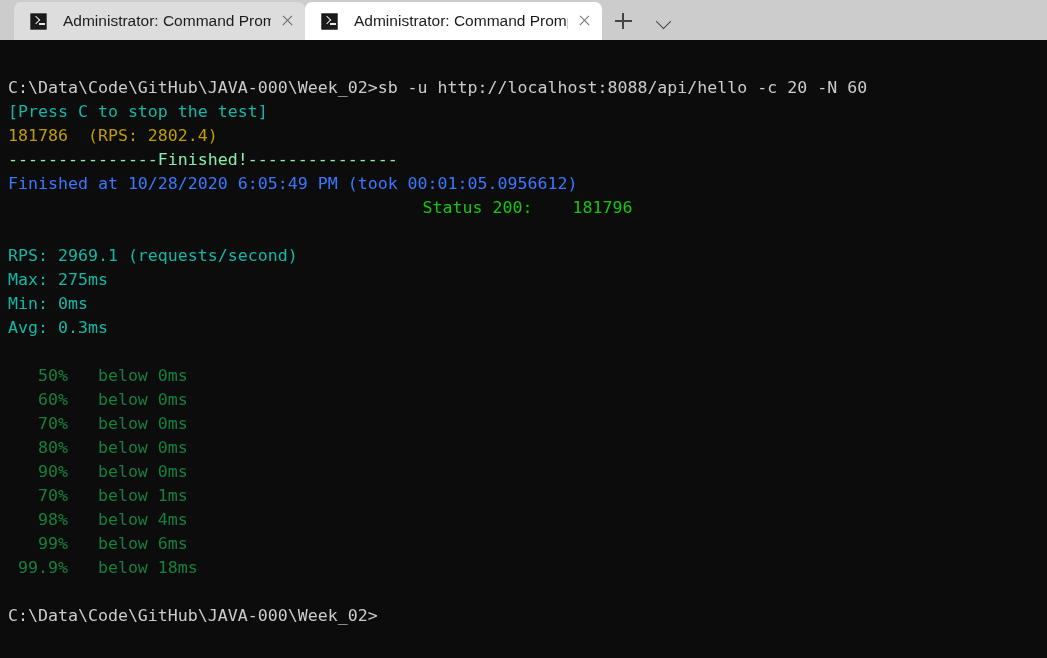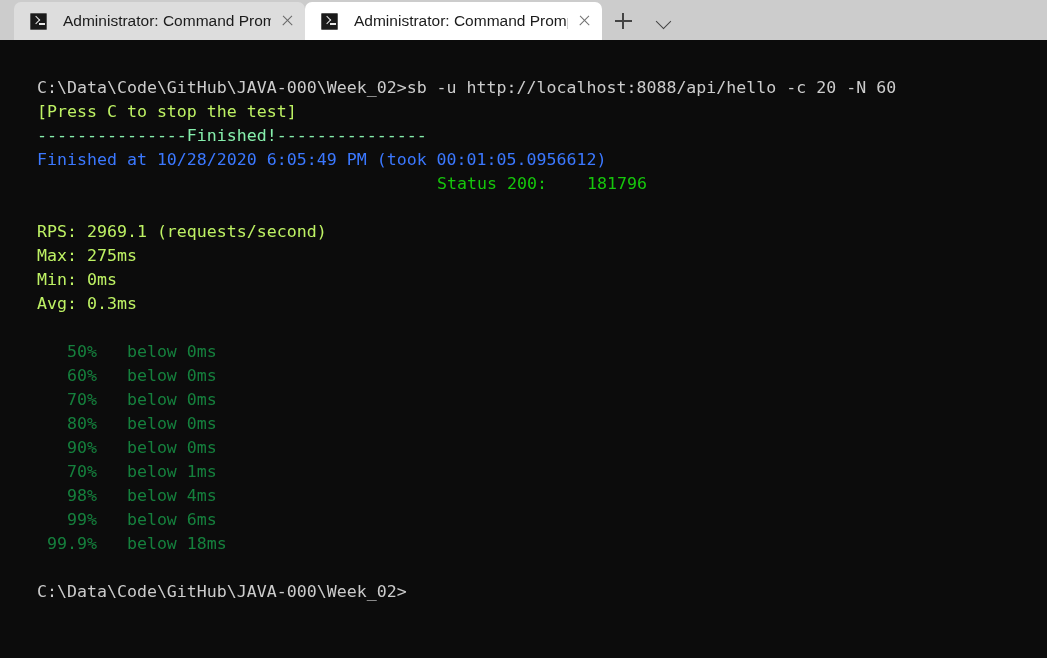--- a/index.html
+++ b/index.html
@@ -143,38 +143,37 @@
   .strip-fill {
     flex: 1 1 auto;
     height: 40px;
     background: #cccccc;
   }
 
   
   #terminal {
     flex: 1 1 auto;
     background: #0c0c0c;
-    padding: 12px 0 0 17px;
+    padding: 12px 0 0 8px;
     box-sizing: border-box;
     overflow: hidden;
-    margin-left: 20px;
   }
   .line {
     font-family: "DejaVu Sans Mono", monospace;
     font-size: 16.6px;
     line-height: 24px;
     height: 24px;
     white-space: pre;
     letter-spacing: 0px;
   }
   .blank { height: 24px; }
 
   .c-white   { color: #cccccc; }
   .c-blue    { color: #3b78ff; }
-  .c-yellow  { color: #bef264; }
+  .c-yellow  { color: #14b8a6; }
   .c-gold    { color: #c19c00; }
   .c-magenta { color: #86efac; }
   .c-green   { color: #16c60c; text-align: center; }
   .c-dgreen  { color: #15803d; }
 </style>
 </head>
 <body>
 
 <div id="window">
 
@@ -195,20 +194,21 @@
 
     <div class="strip-btn plus-icon"></div>
     <div class="strip-btn chev-icon"></div>
     <div class="strip-fill"></div>
   </div>
 
   <div id="terminal">
     <div class="line blank"></div>
     <div class="line c-white">C:\Data\Code\GitHub\JAVA-000\Week_02&gt;sb -u http://localhost:8088/api/hello -c 20 -N 60</div>
     <div class="line c-yellow">[Press C to stop the test]</div>
+    <div class="line c-gold">181786  (RPS: 2802.4)</div>
     <div class="line c-magenta">---------------Finished!---------------</div>
     <div class="line c-blue">Finished at 10/28/2020 6:05:49 PM (took 00:01:05.0956612)</div>
     <div class="line c-green">Status 200:    181796</div>
 
     <div class="line blank"></div>
 
     <div class="line c-yellow">RPS: 2969.1 (requests/second)</div>
     <div class="line c-yellow">Max: 275ms</div>
     <div class="line c-yellow">Min: 0ms</div>
     <div class="line c-yellow">Avg: 0.3ms</div>

